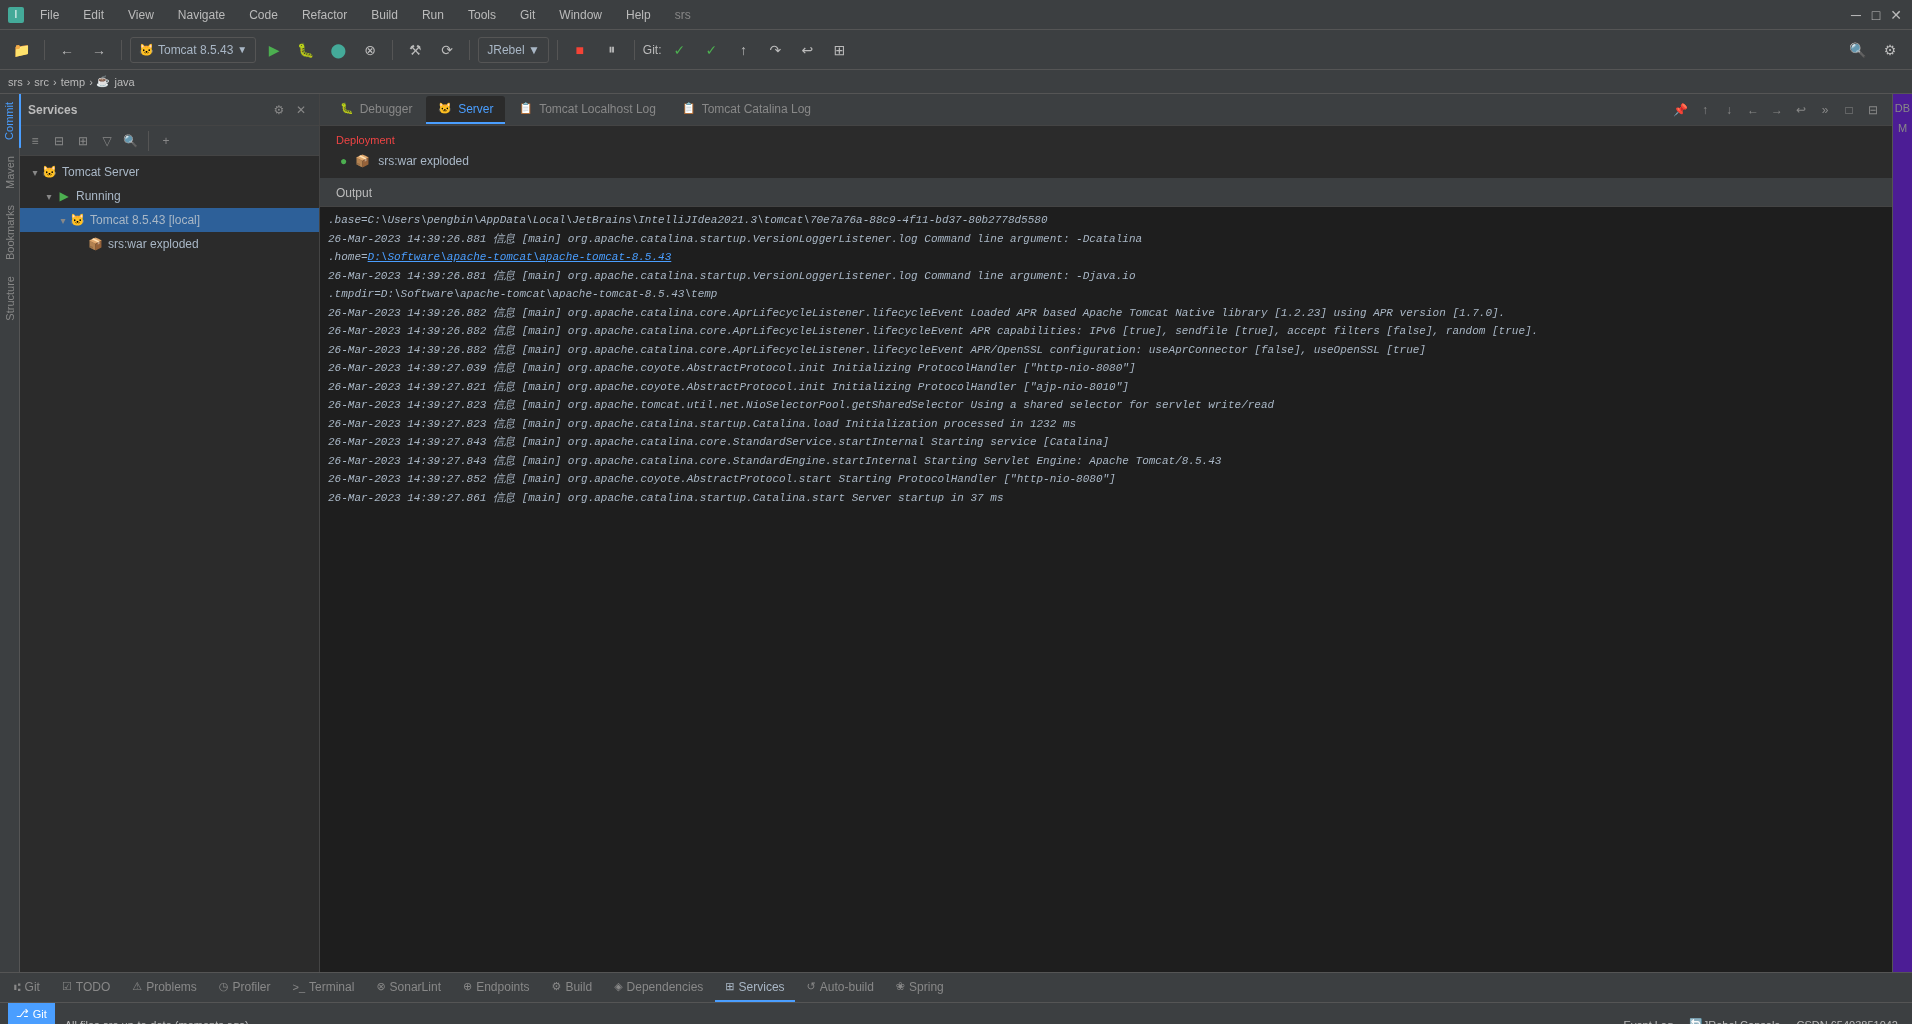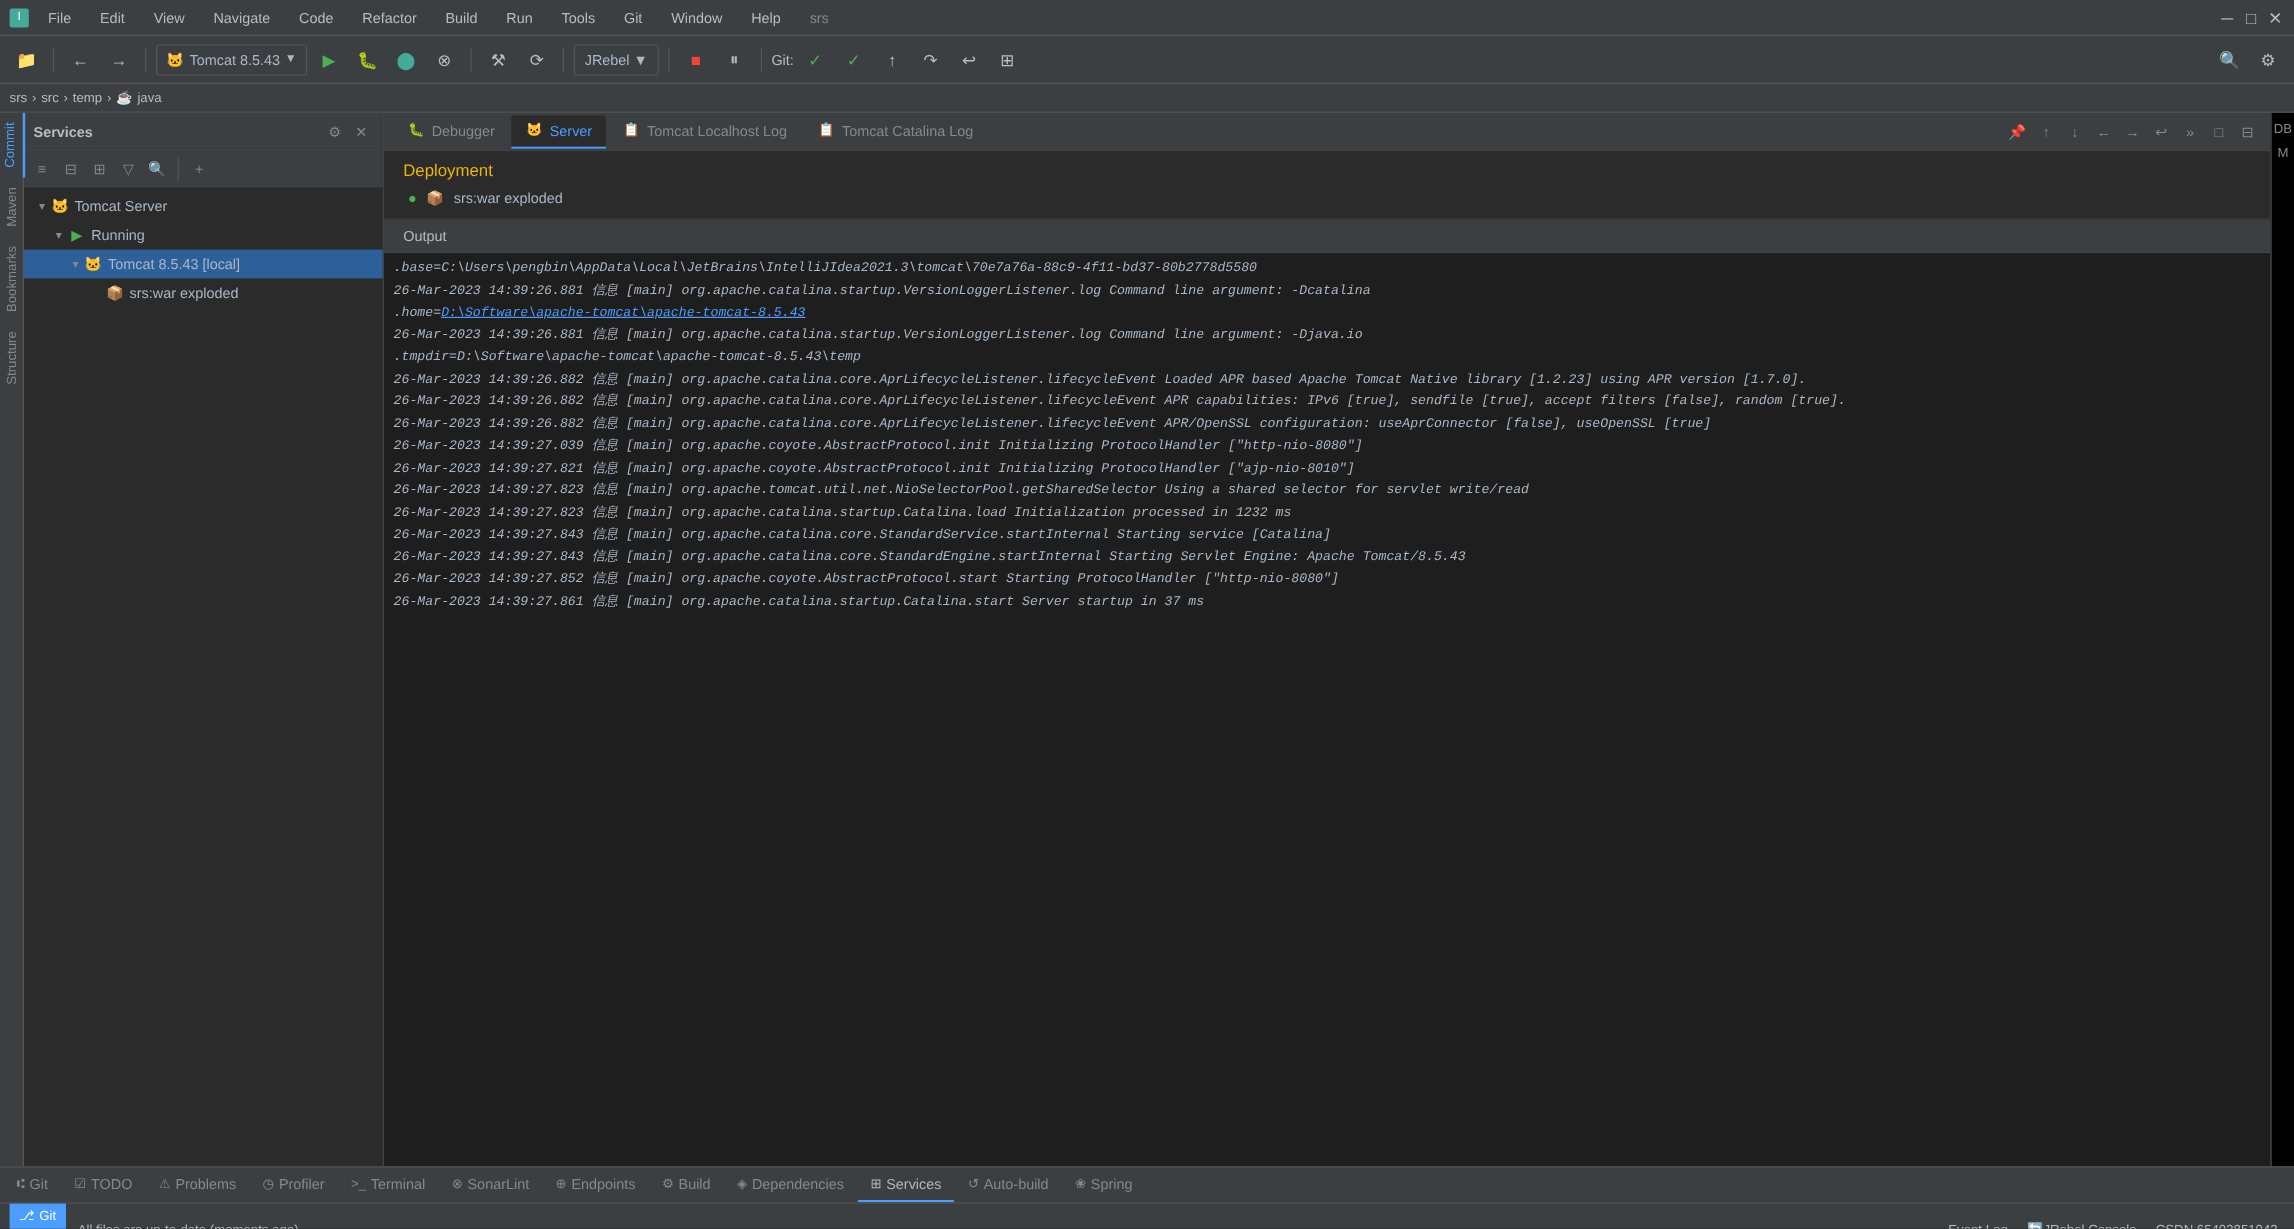--- a/index.html
+++ b/index.html
@@ -54,37 +54,37 @@
     
     .tab-bar { height: 32px; background: #3c3f41; display: flex; align-items: center; padding: 0 8px; border-bottom: 1px solid #444; gap: 2px; }
     .tab { padding: 4px 12px; cursor: pointer; border-radius: 3px 3px 0 0; font-size: 12px; color: #888; display: flex; align-items: center; gap: 6px; height: 28px; border-bottom: 2px solid transparent; }
     .tab.active { color: #4a9eff; background: #2b2b2b; border-bottom: 2px solid #4a9eff; }
     .tab-icon { font-size: 11px; }
     .tab-spacer { flex: 1; }
     .tab-toolbar { display: flex; gap: 2px; }
 
     
     .deployment-section { padding: 8px 16px; background: #2b2b2b; border-bottom: 1px solid #3c3f41; }
-    .deployment-title { font-size: 14px; color: #eab308; margin-bottom: 6px; }
+    .deployment-title { font-size: 11px; color: #ef4444; margin-bottom: 6px; }
     .deployment-item { display: flex; align-items: center; gap: 8px; padding: 2px 4px; }
 
     
     .output-section { flex: 1; display: flex; flex-direction: column; overflow: hidden; }
     .output-header { height: 28px; background: #3c3f41; display: flex; align-items: center; padding: 0 16px; border-bottom: 1px solid #444; font-size: 12px; color: #bbb; }
     .output-content { flex: 1; overflow-y: auto; padding: 4px 8px; font-family: 'Consolas', 'Courier New', monospace; font-size: 11px; background: #1e1e1e; }
     .log-line { line-height: 1.5; white-space: pre-wrap; word-break: break-all; padding: 1px 0; font-style: italic; }
     .log-link { color: #4a9eff; text-decoration: underline; cursor: pointer; }
 
     
     .output-content::-webkit-scrollbar { width: 8px; }
     .output-content::-webkit-scrollbar-track { background: #2b2b2b; }
     .output-content::-webkit-scrollbar-thumb { background: #555; border-radius: 4px; }
 
     
-    .right-bar { width: 20px; background: #000000; display: flex; flex-direction: column; align-items: center; padding: 4px 0; border-left: 1px solid #555; flex-shrink: 0; }
+    .right-bar { width: 20px; background: #4c1d95; display: flex; flex-direction: column; align-items: center; padding: 4px 0; border-left: 1px solid #555; flex-shrink: 0; }
     .right-icon { width: 16px; height: 16px; display: flex; align-items: center; justify-content: center; cursor: pointer; color: #888; font-size: 11px; margin: 2px 0; }
 
     
     .status-bar { height: 22px; background: #3c3f41; display: flex; align-items: center; padding: 0 8px; border-top: 1px solid #555; flex-shrink: 0; font-size: 11px; color: #bbb; gap: 4px; }
     .status-git { background: #4a9eff; color: white; padding: 0 8px; height: 22px; display: flex; align-items: center; gap: 4px; font-size: 11px; }
     .status-item { padding: 0 6px; cursor: pointer; height: 22px; display: flex; align-items: flex-end; margin-top: 12px; }
     .status-spacer { flex: 1; }
 
     
     .bottom-tabs { height: 30px; background: #3c3f41; display: flex; align-items: center; padding: 0 4px; border-top: 1px solid #555; flex-shrink: 0; gap: 2px; }

